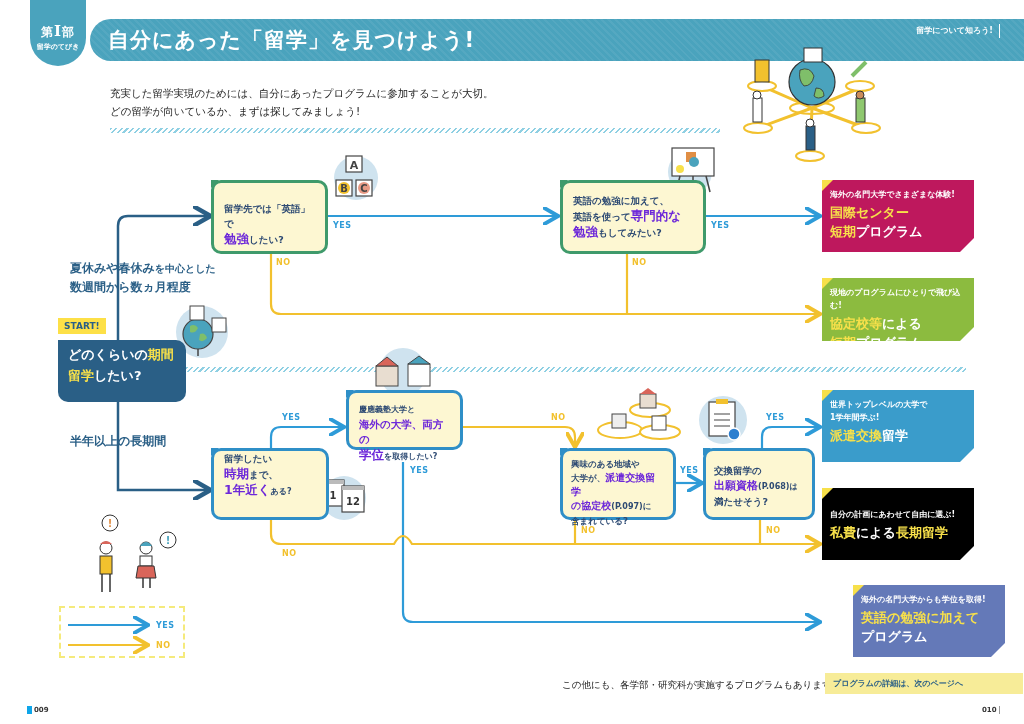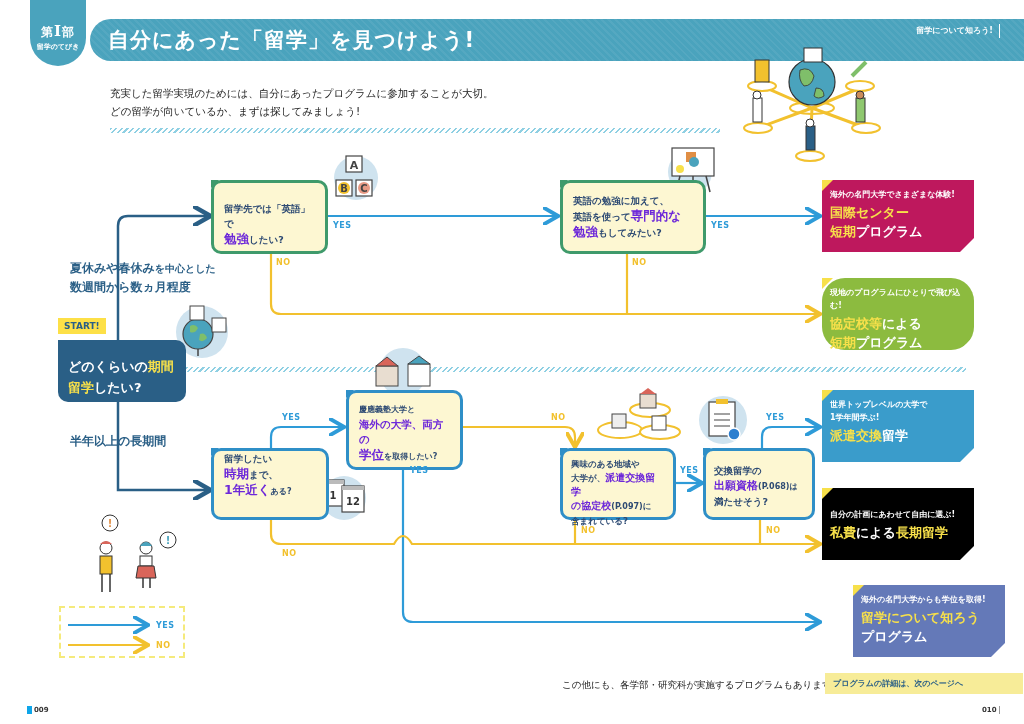--- a/index.html
+++ b/index.html
@@ -17,21 +17,21 @@
   .hatch{position:absolute;height:5px;background:repeating-linear-gradient(135deg,#8fd0e3 0 1.5px,transparent 1.5px 4px);}
   
   .qbox{position:absolute;background:#fdf7d2;border:3px solid;border-radius:10px;box-sizing:border-box;padding:8px 10px;font-size:9.5px;line-height:15px;color:#2d4a73;font-weight:bold;}
   .qbox.green{border-color:#3f9a6b;}
   .qbox.blue{border-color:#2f8fc7;}
   .qbox .big{font-size:12.5px;color:#6d28d9;}
   .qbox .sm{font-size:8px;}
   .qbox:before{content:"";position:absolute;left:-3px;top:-3px;width:0;height:0;border-top:8px solid;border-right:8px solid transparent;border-top-color:inherit;}
   .qbox.green:before{border-top-color:#3f9a6b;}
   .qbox.blue:before{border-top-color:#2f8fc7;}
-  .start-box{position:absolute;left:58px;top:340px;width:128px;height:62px;background:#2a5f86;border-radius:0 10px 10px 10px;color:#fff;font-weight:bold;font-size:13px;line-height:21px;padding:16px 10px;box-sizing:border-box;}
+  .start-box{position:absolute;left:58px;top:340px;width:128px;height:62px;background:#2a5f86;border-radius:0 10px 10px 10px;color:#fff;font-weight:bold;font-size:13px;line-height:21px;padding:4px 10px;box-sizing:border-box;}
   .start-box .hl{color:#f7e04a;}
   .start-tag{position:absolute;left:58px;top:318px;background:#fde047;color:#2a5f86;font-size:9px;font-weight:bold;padding:3px 6px;}
   .branch-label{position:absolute;font-weight:bold;color:#2a5f86;font-size:12px;line-height:18px;}
   .branch-label .sm{font-size:10px;}
   .yn{position:absolute;font-size:8px;font-weight:bold;letter-spacing:0.5px;}
   .yes{color:#2e9bd8;}
   .no{color:#f2c12e;}
   
   .rbox{position:absolute;left:822px;width:152px;color:#fff;box-sizing:border-box;padding:8px 8px;font-weight:bold;
     clip-path:polygon(0 0,100% 0,100% calc(100% - 14px),calc(100% - 14px) 100%,0 100%);}
@@ -233,21 +233,21 @@
   <span>英語を使って</span><span class="big">専門的な</span><br>
   <span class="big">勉強</span><span>もしてみたい?</span>
 </div>
 
 <div class="qbox blue" style="left:211px;top:448px;width:118px;height:72px;padding-top:0;">
   <span>留学したい</span><br>
   <span class="big">時期</span><span>まで、</span><br>
   <span class="big">1年近く</span><span class="sm">ある?</span>
 </div>
 
-<div class="qbox blue" style="left:346px;top:390px;width:117px;height:80px;padding-top:8px;">
+<div class="qbox blue" style="left:346px;top:390px;width:117px;height:60px;padding-top:8px;">
   <span class="sm">慶應義塾大学と</span><br>
   <span class="big" style="font-size:10.5px;">海外の大学、両方の</span><br>
   <span class="big">学位</span><span class="sm">を取得したい?</span>
 </div>
 
 <div class="qbox blue" style="left:560px;top:448px;width:116px;height:72px;padding:6px 8px;font-size:8.5px;line-height:14px;">
   <span>興味のある地域や</span><br>
   <span>大学が、</span><span class="big" style="font-size:10px;">派遣交換留学</span><br>
   <span class="big" style="font-size:10px;">の協定校</span><span class="sm">(P.097)</span><span>に</span><br>
   <span>含まれている?</span>
@@ -269,36 +269,36 @@
 <div class="yn no" style="left:551px;top:413px;">NO</div>
 <div class="yn yes" style="left:680px;top:466px;">YES</div>
 <div class="yn no" style="left:581px;top:526px;">NO</div>
 <div class="yn yes" style="left:766px;top:413px;">YES</div>
 <div class="yn no" style="left:766px;top:526px;">NO</div>
 
 <div class="rbox" style="top:180px;height:72px;background:#be185d;">
   <div class="sub">海外の名門大学でさまざまな体験!</div>
   <div class="main"><span class="hl">国際センター</span><br><span class="hl">短期</span><span>プログラム</span></div>
 </div>
-<div class="rbox" style="top:278px;height:72px;background:#8cbb3f;border-radius:23px;">
+<div class="rbox" style="top:278px;height:63px;background:#8cbb3f;">
   <div class="sub">現地のプログラムにひとりで飛び込む!</div>
   <div class="main"><span class="hl">協定校等</span><span>による</span><br><span class="hl">短期</span><span>プログラム</span></div>
 </div>
 <div class="rbox" style="top:390px;height:72px;background:#3a9ccb;">
   <div class="sub">世界トップレベルの大学で</div>
   <div class="sub">1学年間学ぶ!</div>
   <div class="main"><span class="hl">派遣交換</span><span>留学</span></div>
 </div>
 <div class="rbox" style="top:488px;height:72px;background:#000000;padding-top:20px;">
   <div class="sub">自分の計画にあわせて自由に選ぶ!</div>
   <div class="main"><span class="hl">私費</span><span>による</span><span class="hl">長期留学</span></div>
 </div>
 <div class="rbox" style="top:585px;height:72px;background:#6479b8;margin-left:31px;">
   <div class="sub">海外の名門大学からも学位を取得!</div>
-  <div class="main"><span class="hl">留学について知ろう</span><br><span>プログラム</span></div>
+  <div class="main"><span class="hl">英語の勉強に加えて</span><br><span>プログラム</span></div>
 </div>
 
 <div class="legend"></div>
 <div class="yn yes" style="left:156px;top:621px;">YES</div>
 <div class="yn no" style="left:156px;top:641px;">NO</div>
 
 <div class="footer-note">この他にも、各学部・研究科が実施するプログラムもあります。</div>
 <div class="next-link">プログラムの詳細は、次のページへ</div>
 <div class="pgnum" style="left:27px;border-left:5px solid #0ea5e9;padding-left:2px;">009</div>
 <div class="pgnum" style="left:982px;border-right:1px solid #999;padding-right:2px;">010</div>

